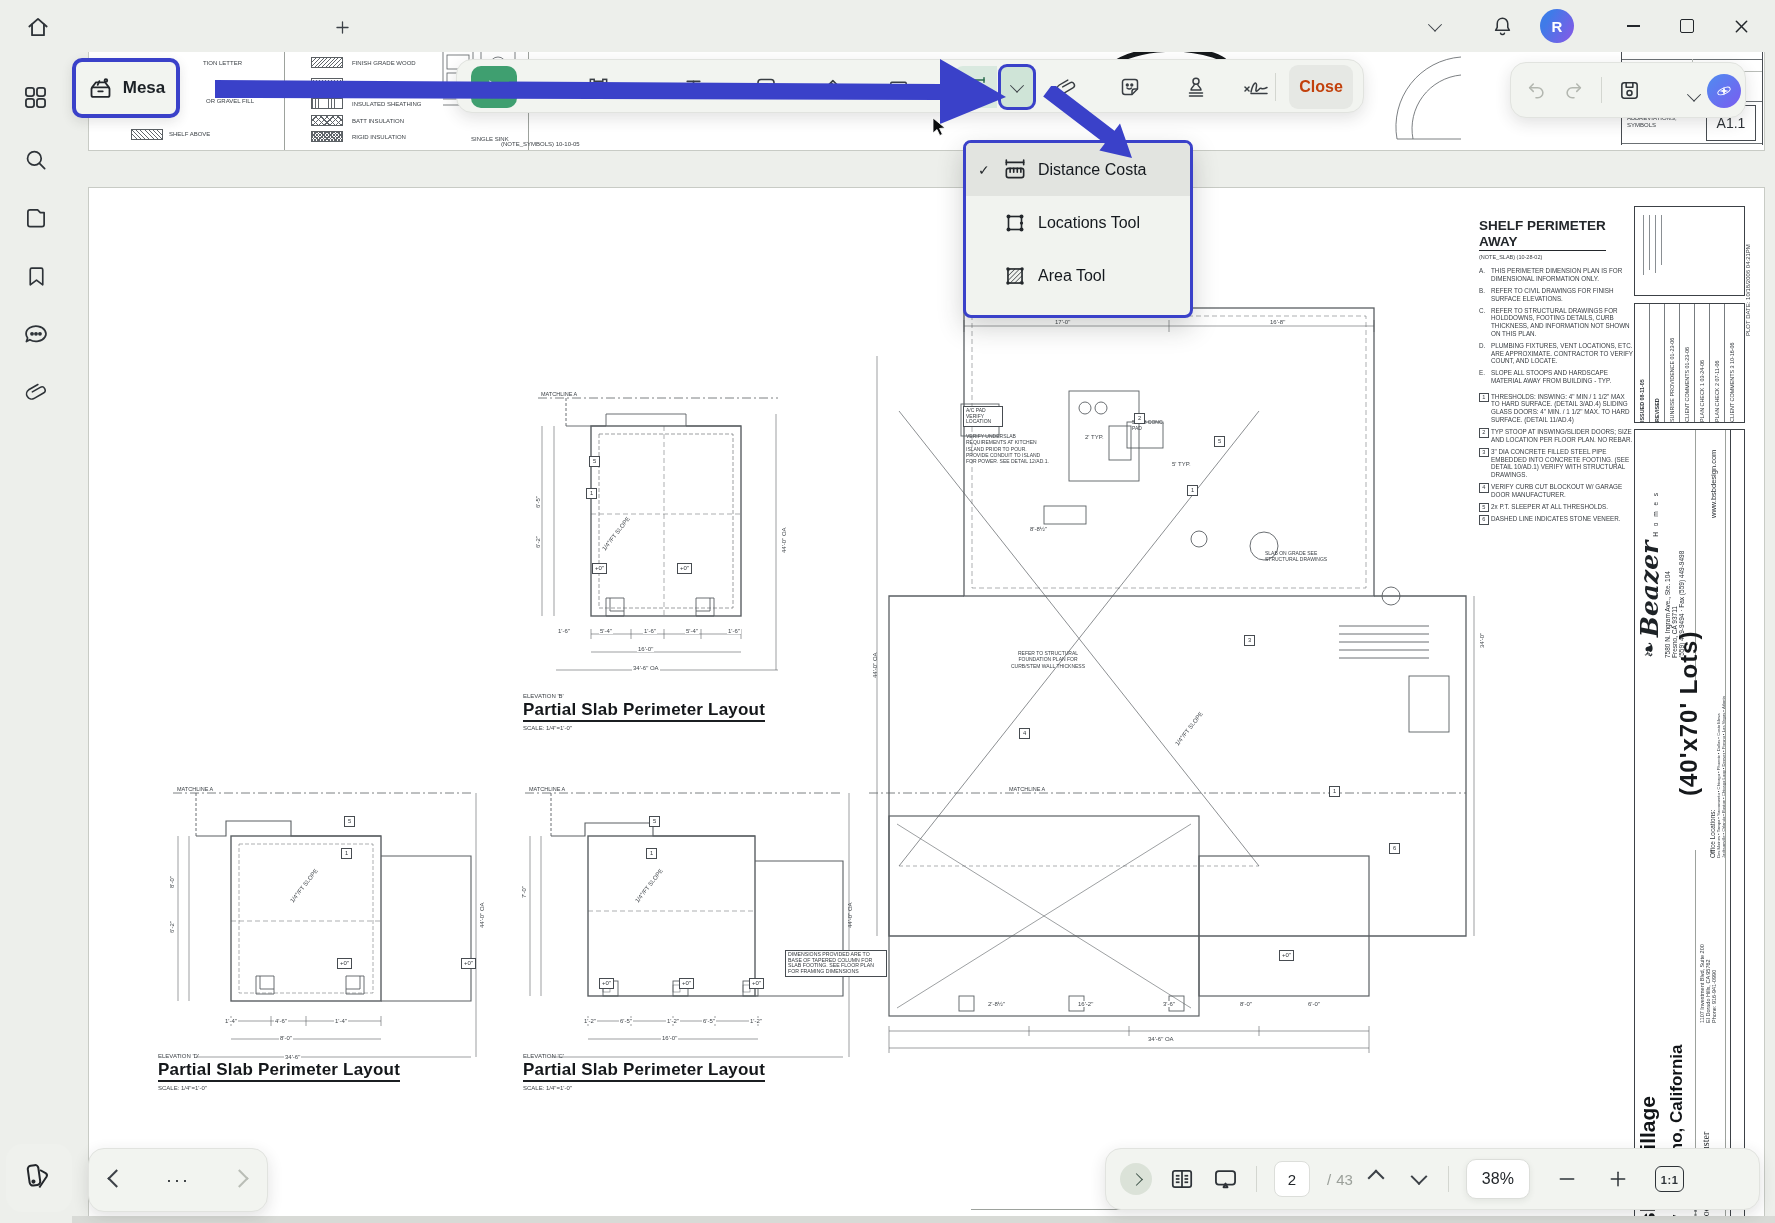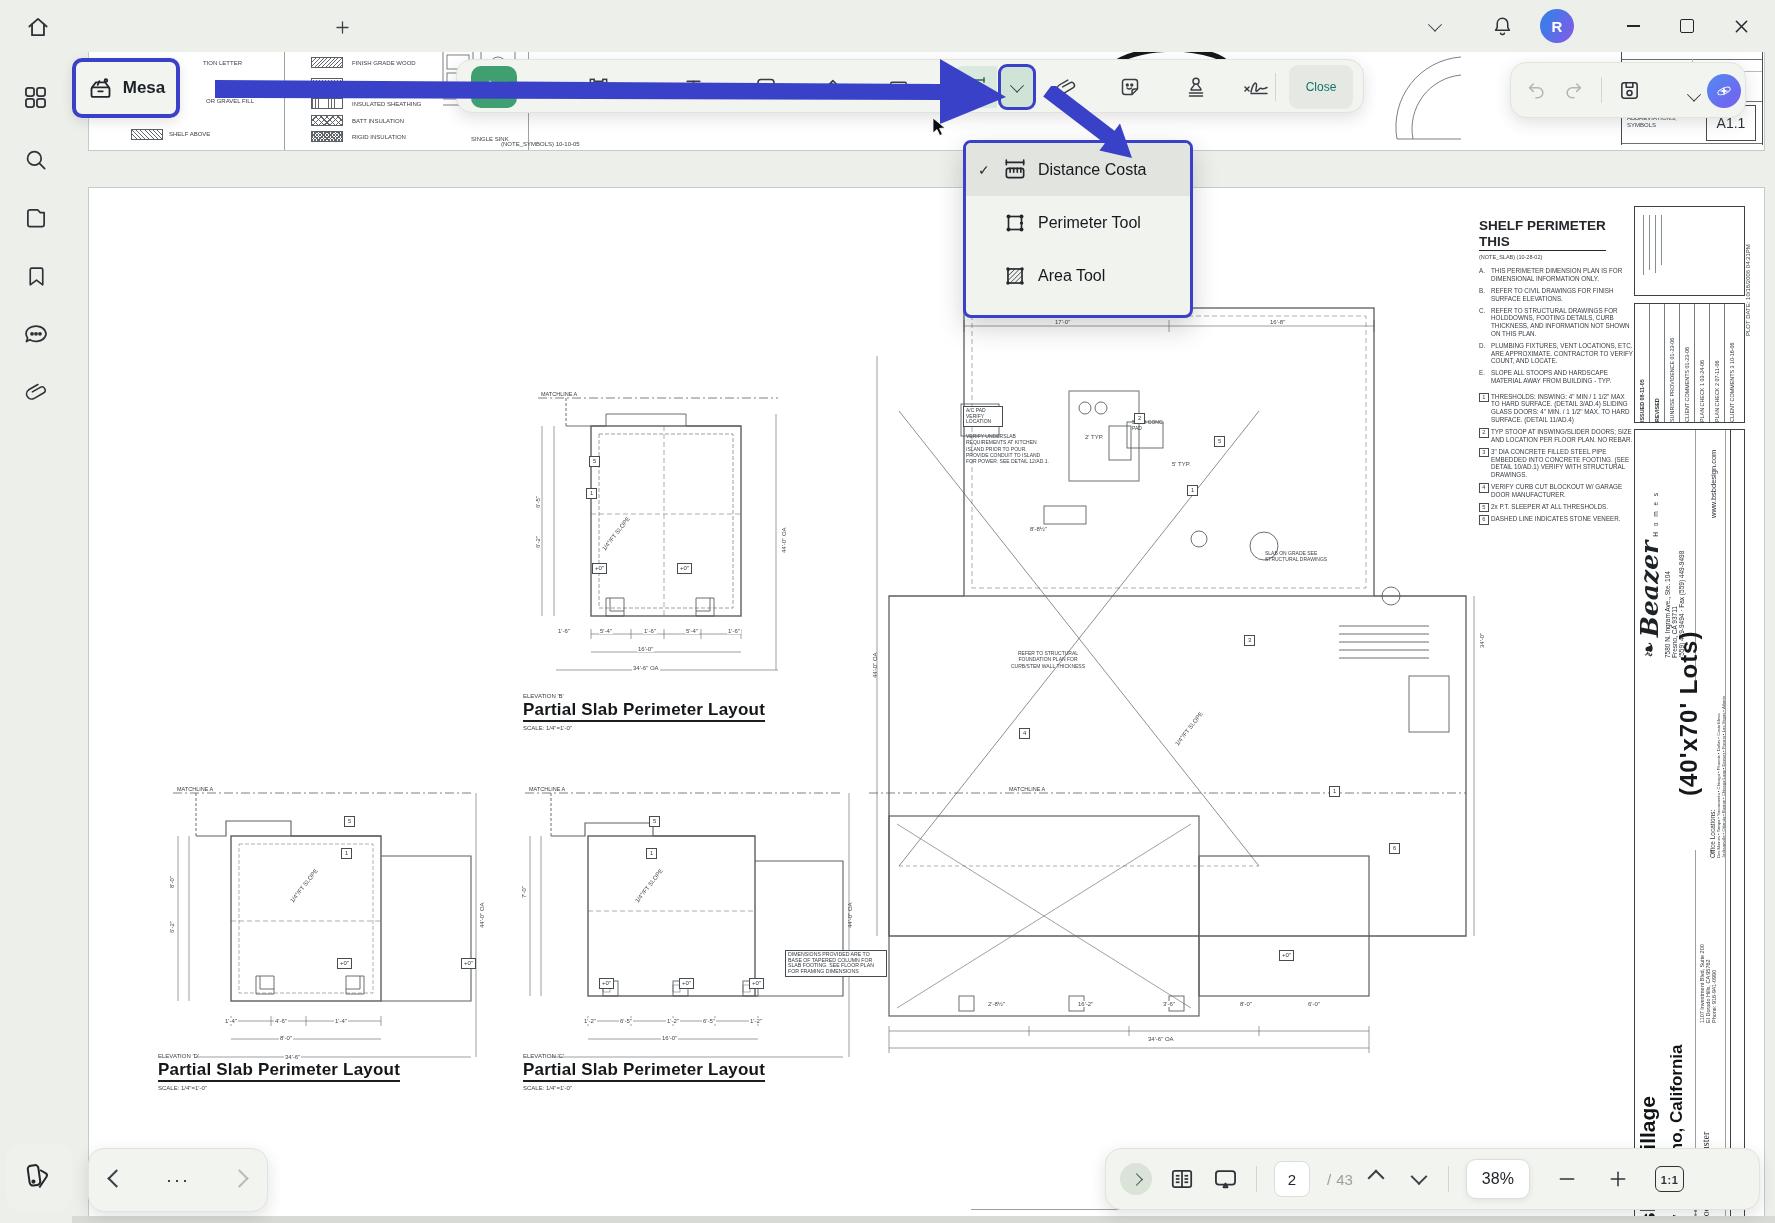--- a/index.html
+++ b/index.html
@@ -307,21 +307,21 @@
     <span class="vdim" style="left:758px;top:740px;">44'-0" OA</span>
     <div class="abs" style="left:434px;top:865px;">
       <div class="small6">ELEVATION 'C'</div>
       <div class="ptitle">Partial Slab Perimeter Layout</div>
       <div class="small6" style="margin-top:3px;">SCALE: 1/4"=1'-0"</div>
     </div>
 
     <div class="abs" style="left:1390px;top:30px;width:154px;">
       <div style="font-size:13.5px;font-weight:bold;color:#23272b;line-height:1.15;border-bottom:1.6px solid #23272b;display:inline-block;padding-bottom:1px;">
         <span>SHELF PERIMETER</span><br>
-        <span>THIS</span>
+        <span>AWAY</span>
       </div>
       <div class="small6" style="margin:3px 0 7px 0;font-size:5.5px;">(NOTE_SLAB)  (10-28-02)</div>
       <div class="note-item"><span class="note-tag">A.</span><span>THIS PERIMETER DIMENSION PLAN IS FOR DIMENSIONAL INFORMATION ONLY.</span></div>
       <div class="note-item"><span class="note-tag">B.</span><span>REFER TO CIVIL DRAWINGS FOR FINISH SURFACE ELEVATIONS.</span></div>
       <div class="note-item"><span class="note-tag">C.</span><span>REFER TO STRUCTURAL DRAWINGS FOR HOLDDOWNS, FOOTING DETAILS, CURB THICKNESS, AND INFORMATION NOT SHOWN ON THIS PLAN.</span></div>
       <div class="note-item"><span class="note-tag">D.</span><span>PLUMBING FIXTURES, VENT LOCATIONS, ETC. ARE APPROXIMATE. CONTRACTOR TO VERIFY COUNT, AND LOCATE.</span></div>
       <div class="note-item"><span class="note-tag">E.</span><span>SLOPE ALL STOOPS AND HARDSCAPE MATERIAL AWAY FROM BUILDING - TYP.</span></div>
       <div class="note-item" style="margin-top:8px;"><span class="note-tag boxed">1</span><span>THRESHOLDS: INSWING: 4" MIN / 1 1/2" MAX TO HARD SURFACE. (DETAIL 3/AD.4) SLIDING GLASS DOORS: 4" MIN. / 1 1/2" MAX. TO HARD SURFACE. (DETAIL 11/AD.4)</span></div>
       <div class="note-item"><span class="note-tag boxed">2</span><span>TYP STOOP AT INSWING/SLIDER DOORS; SIZE AND LOCATION PER FLOOR PLAN. NO REBAR.</span></div>
       <div class="note-item"><span class="note-tag boxed">3</span><span>3" DIA CONCRETE FILLED STEEL PIPE EMBEDDED INTO CONCRETE FOOTING. (SEE DETAIL 10/AD.1) VERIFY WITH STRUCTURAL DRAWINGS.</span></div>
@@ -590,21 +590,21 @@
     <div class="abs tb-icon" style="left:778px;top:6px;">
       <svg width="28" height="24" viewBox="0 0 28 24" fill="none" stroke="#393e43" stroke-width="1.5" stroke-linecap="round">
           <line x1="3" y1="12" x2="7" y2="16"></line>
           <line x1="7" y1="12" x2="3" y2="16"></line>
           <path d="M9 17 C11 8 14 6.5 14.5 9.5 C15 12.5 12.5 17 15 16 C17 15.2 17.5 12.5 19.5 13.5 C21 14.3 23 13.5 25 12.5"></path>
           <line x1="9" y1="18.5" x2="25" y2="18.5"></line>
         </svg>
     </div>
     <div class="abs" style="left:818px;top:13px;width:1px;height:28px;background:#d3d6d0;"></div>
     <div class="abs" style="left:832px;top:5px;width:64px;height:44px;background:#e6e8e4;border-radius:9px;display:flex;align-items:center;justify-content:center;">
-      <span style="font-size:12px;color:#0f766e;">Close</span>
+      <span style="font-size:16px;color:#c2410c;font-weight:bold;">Close</span>
     </div>
   </div>
 
   <div class="pill" style="left:1510px;top:62px;width:236px;height:56px;z-index:30;display:flex;align-items:center;padding:0 14px;box-sizing:border-box;gap:16px;">
     <span class="icon" style="color:#b3b7b0;">
       <svg width="22" height="22" viewBox="0 0 24 24" fill="none" stroke="currentColor" stroke-width="1.7" stroke-linecap="round" stroke-linejoin="round">
           <path d="M9 5.5 L5 9.5 l4 4"></path>
           <path d="M5.5 9.5 H14 a5.5 5.5 0 0 1 0 11 h-2"></path>
         </svg>
     </span>
@@ -664,21 +664,21 @@
       <span class="icon">
         <svg width="26" height="26" viewBox="0 0 24 24" fill="none" stroke="#23272b" stroke-width="1.5">
             <rect x="6" y="6" width="12" height="12"></rect>
             <circle cx="6" cy="6" r="1.8" fill="#23272b" stroke="none"></circle>
             <circle cx="18" cy="6" r="1.8" fill="#23272b" stroke="none"></circle>
             <circle cx="6" cy="18" r="1.8" fill="#23272b" stroke="none"></circle>
             <circle cx="18" cy="18" r="1.8" fill="#23272b" stroke="none"></circle>
             <circle cx="18" cy="12" r="1.5" fill="#23272b" stroke="none"></circle>
           </svg>
       </span>
-      <span style="font-size:16px;color:#15191e;">Perimeter Tool</span>
+      <span style="font-size:16px;color:#15191e;">Locations Tool</span>
     </div>
     <div class="menu-row">
       <span style="width:14px;"></span>
       <span class="icon">
         <svg width="26" height="26" viewBox="0 0 24 24">
             <defs>
               <pattern id="hatch" width="3" height="3" patternTransform="rotate(45)" patternUnits="userSpaceOnUse">
                 <rect width="3" height="3" fill="none"></rect>
                 <line x1="0" y1="0" x2="0" y2="3" stroke="#23272b" stroke-width="1.1"></line>
               </pattern>

